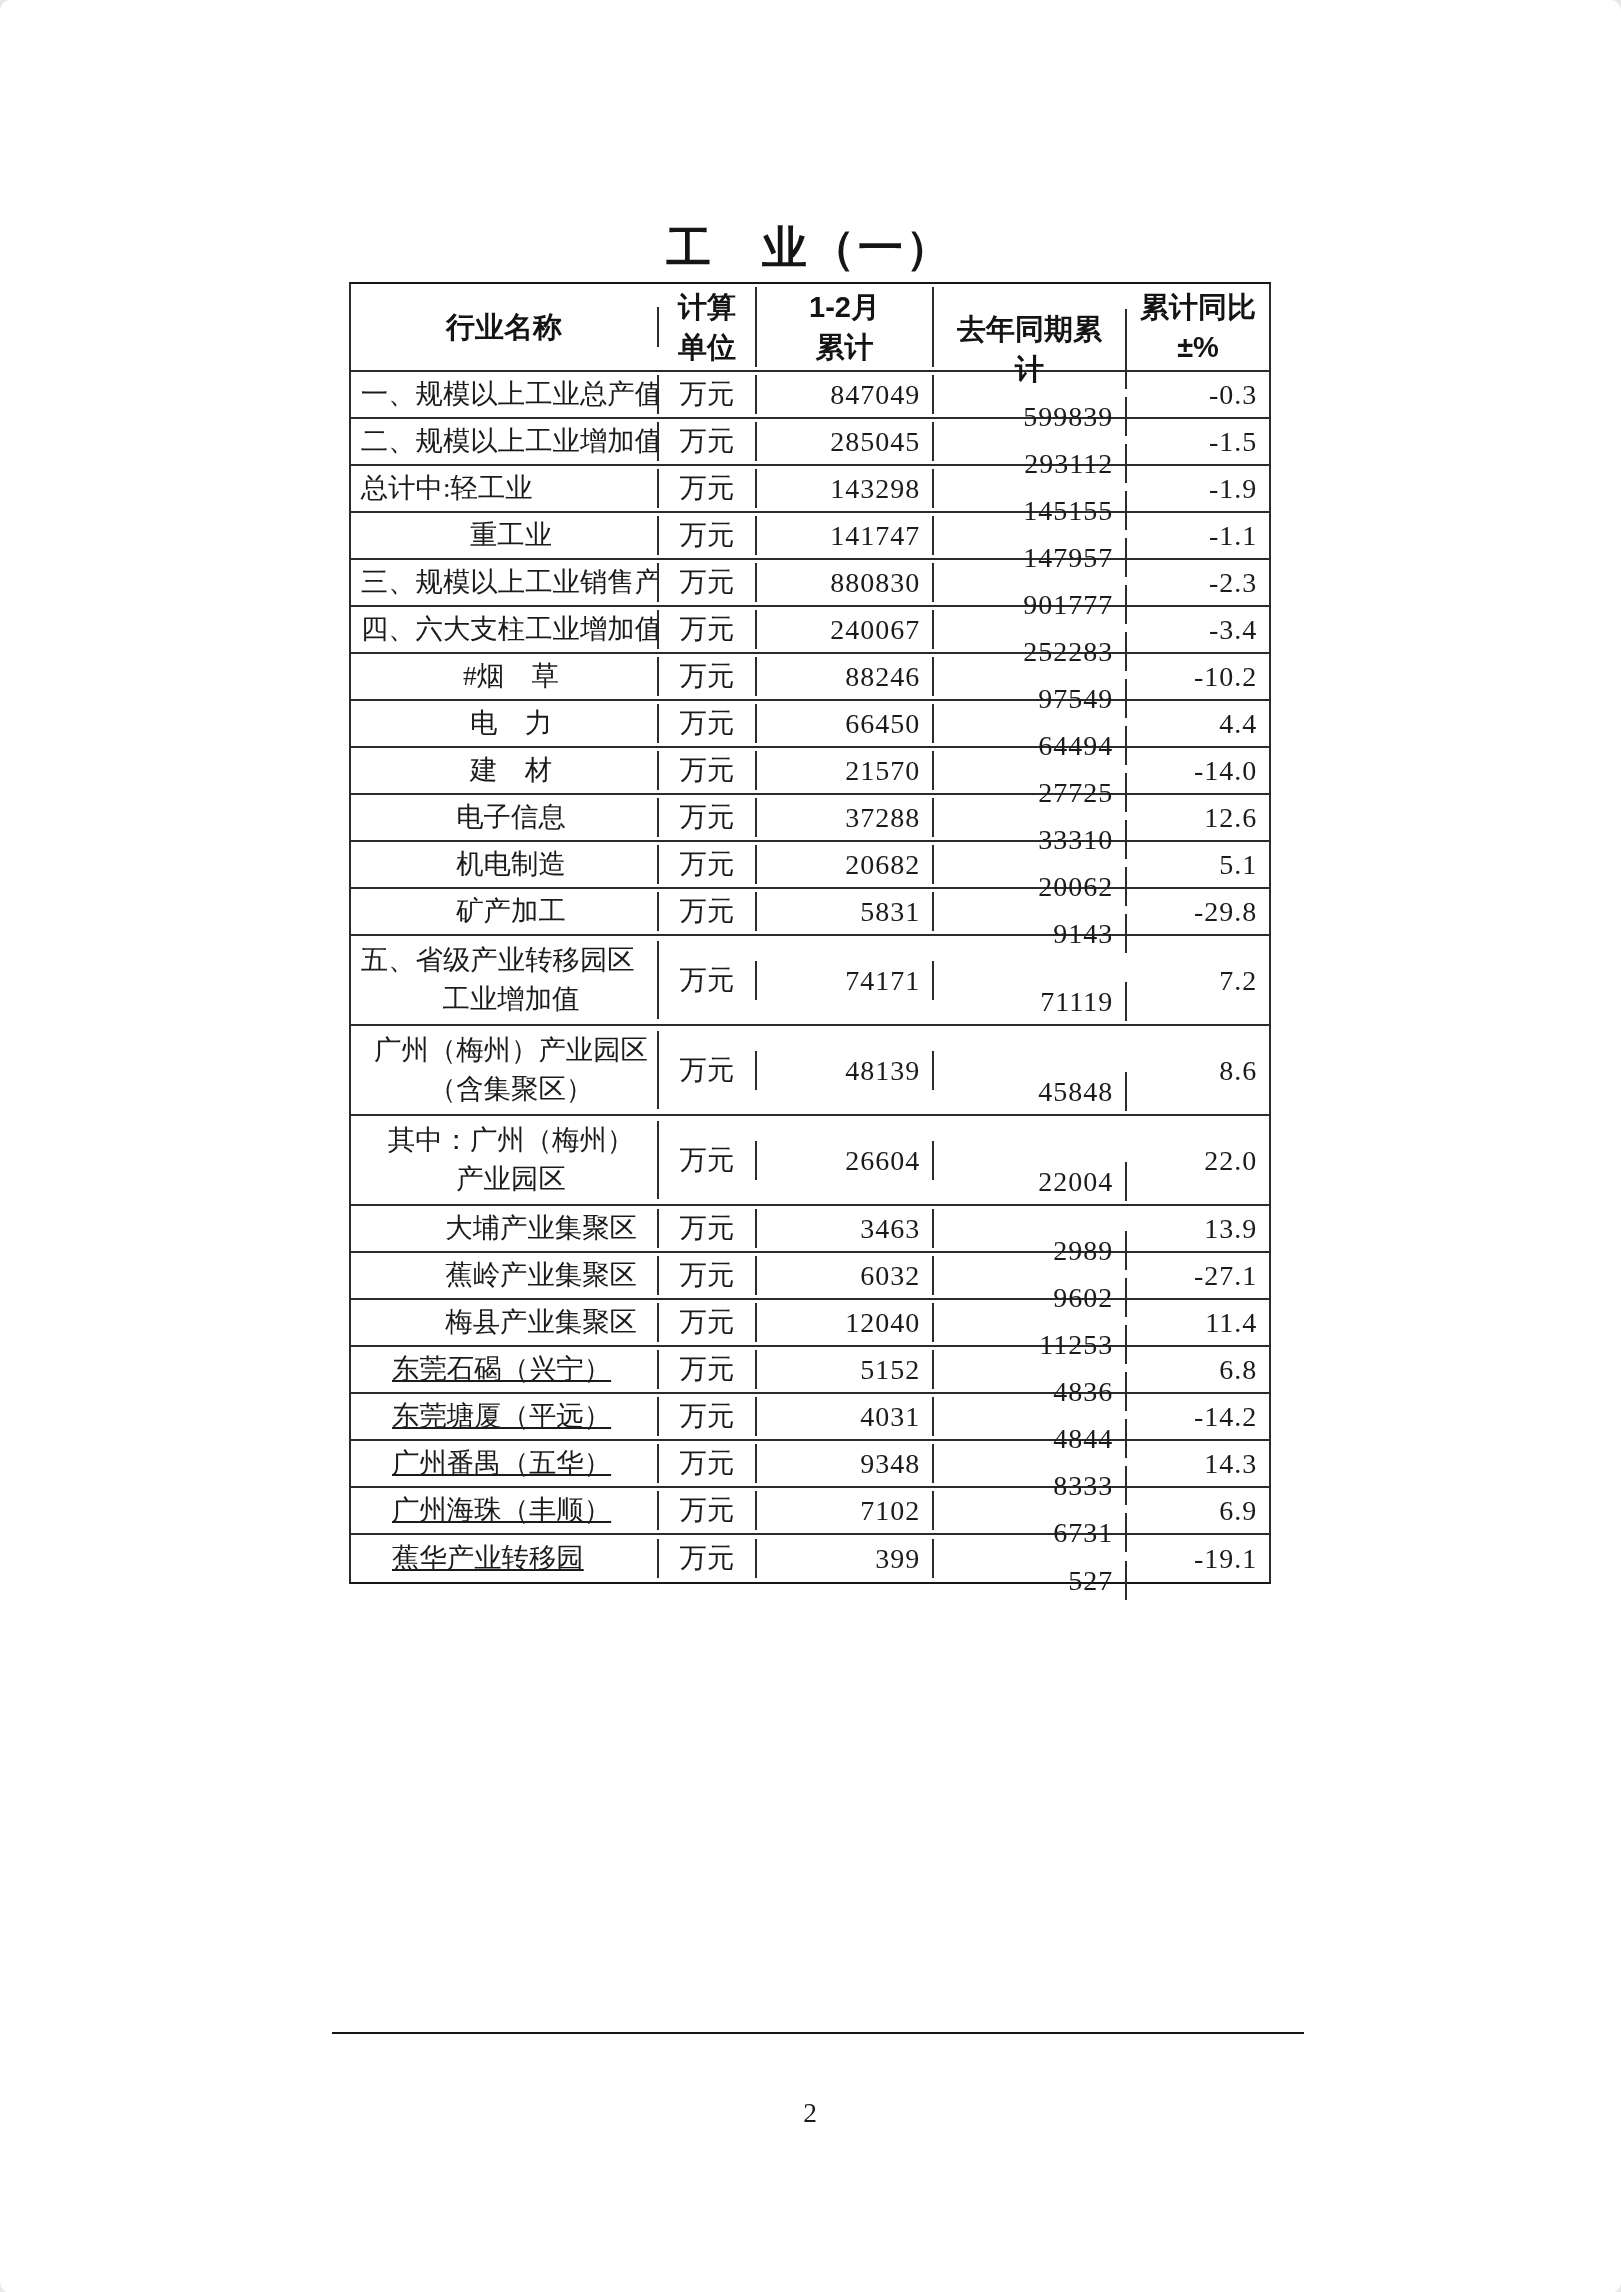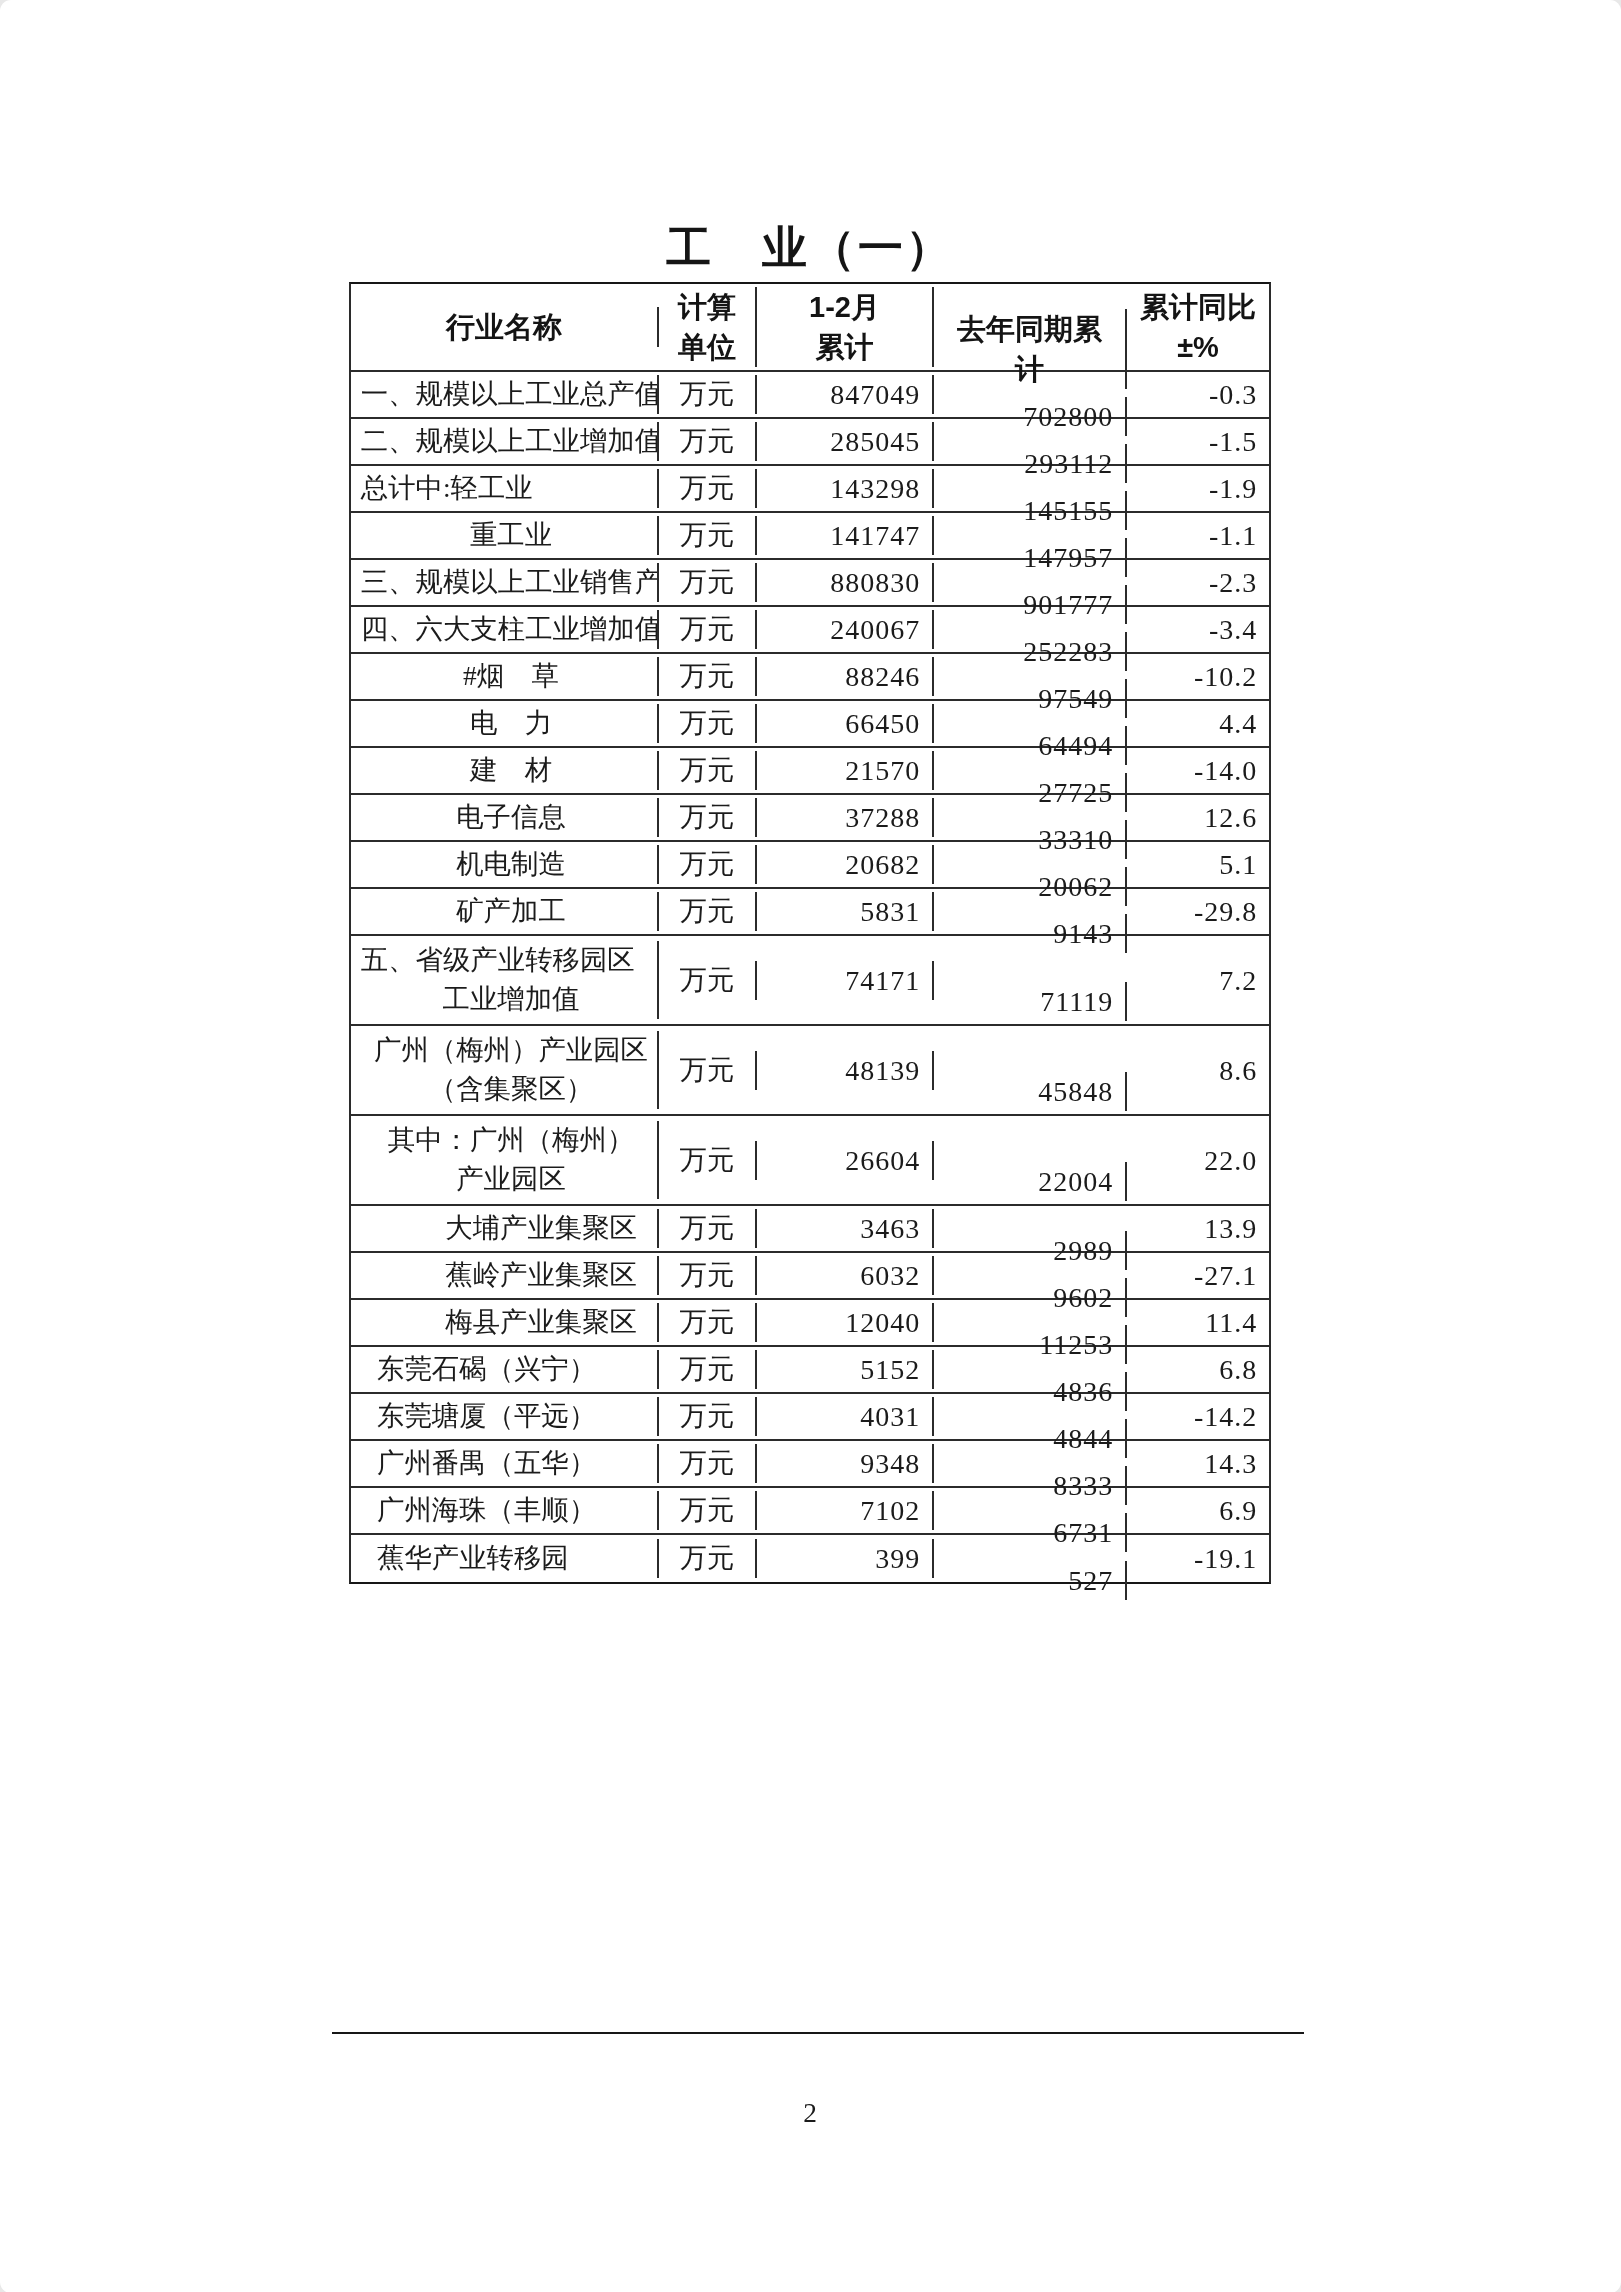--- a/index.html
+++ b/index.html
@@ -56,21 +56,21 @@
   }
   .c1 { width:308px; }
   .c2 { width:98px; }
   .c3 { width:177px; }
   .c4 { width:193px;margin-top:43px; }
   .c5 { flex:1; border-right:none; }
   .line { width:100%; line-height:39px; white-space:nowrap; }
   .hline { width:100%; text-align:center; line-height:40px; white-space:nowrap; }
   .label { font-size:27.4px; }
   .al-left   { text-align:left;  padding-left:9.8px; }
-  .al-left1  { text-align:left;  padding-left:26px; }
+  .al-left1  { text-align:left;  padding-left:41px;text-decoration:underline; }
   .al-center { text-align:center;padding-left:14px; }
   .al-right  { text-align:right; padding-right:20px; }
   .unit { font-size:27.4px; text-align:center; }
   .num  { font-size:28px; text-align:right; padding-right:11.8px; letter-spacing:1px; }
   .footer-rule {
     position:absolute;
     left:332px; top:2032px; width:972px;
     border-top:2.9px solid #161616;
     height:0;
   }
@@ -116,21 +116,21 @@
           <div class="cell c1 label">
             <div class="line al-left">一、规模以上工业总产值</div>
           </div>
           <div class="cell c2">
             <div class="line unit">万元</div>
           </div>
           <div class="cell c3">
             <div class="line num">847049</div>
           </div>
           <div class="cell c4">
-            <div class="line num">702800</div>
+            <div class="line num">599839</div>
           </div>
           <div class="cell c5">
             <div class="line num">-0.3</div>
           </div>
         </div>
         <div class="row">
           <div class="cell c1 label">
             <div class="line al-left">二、规模以上工业增加值</div>
           </div>
           <div class="cell c2">

